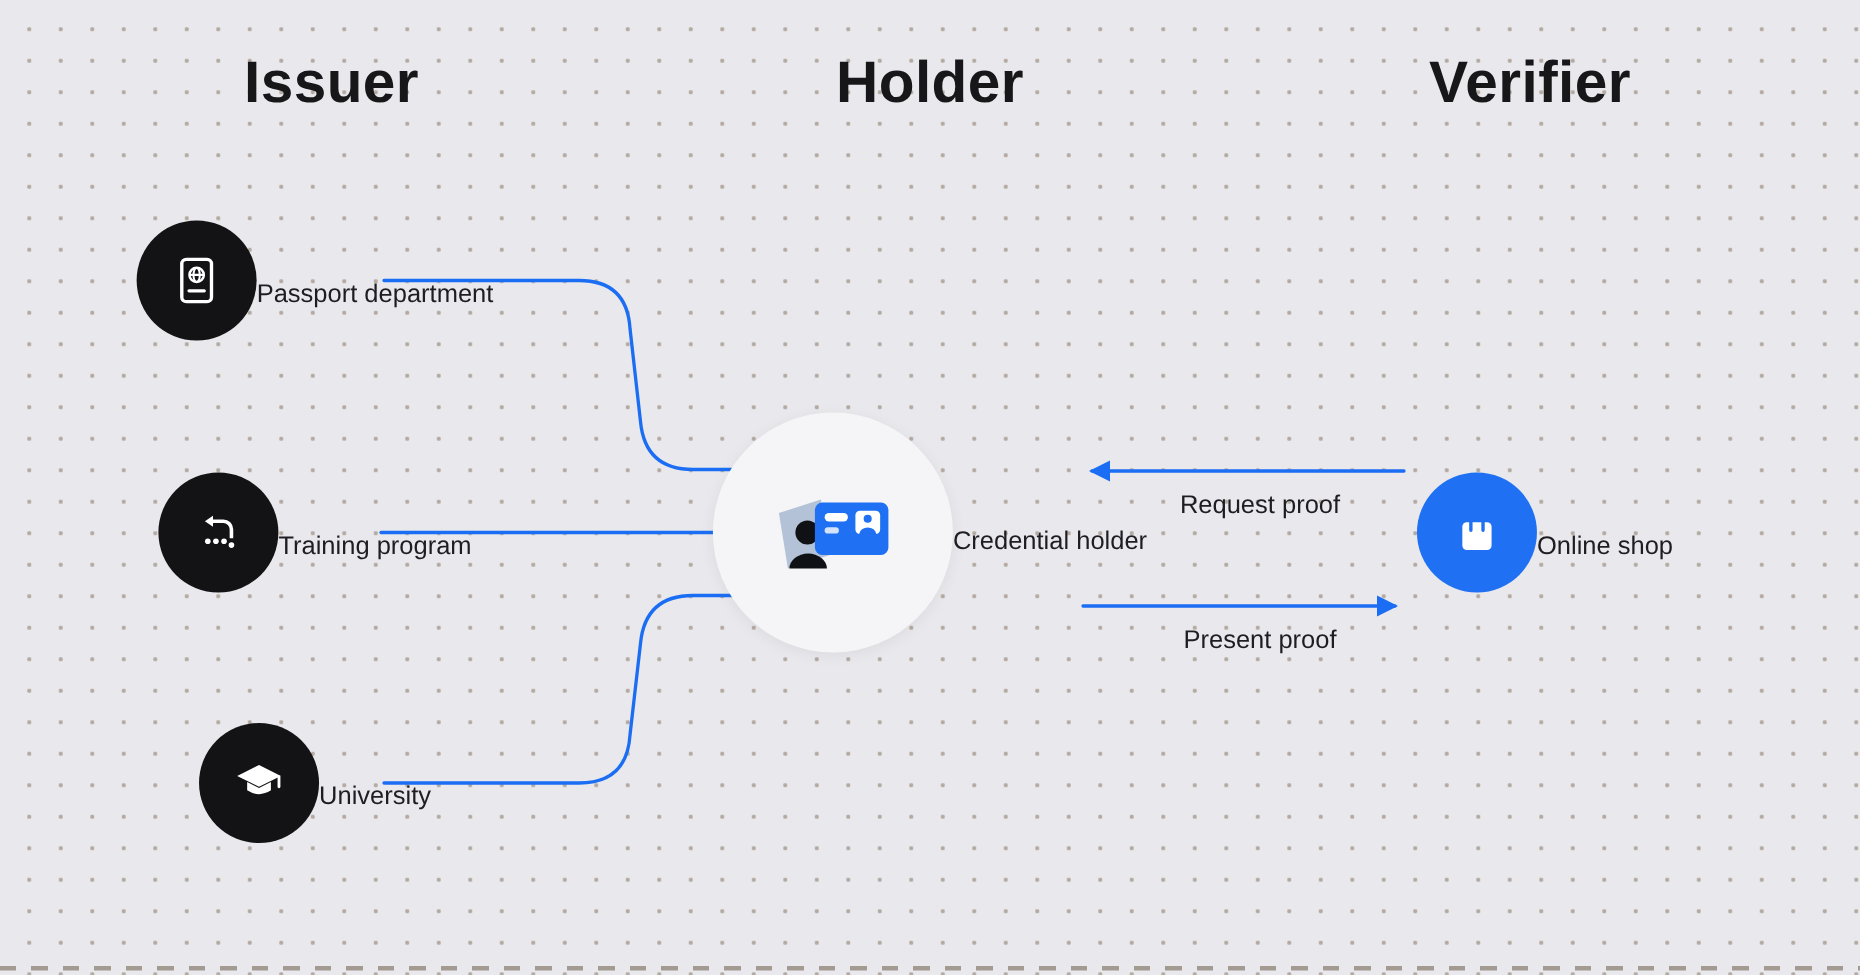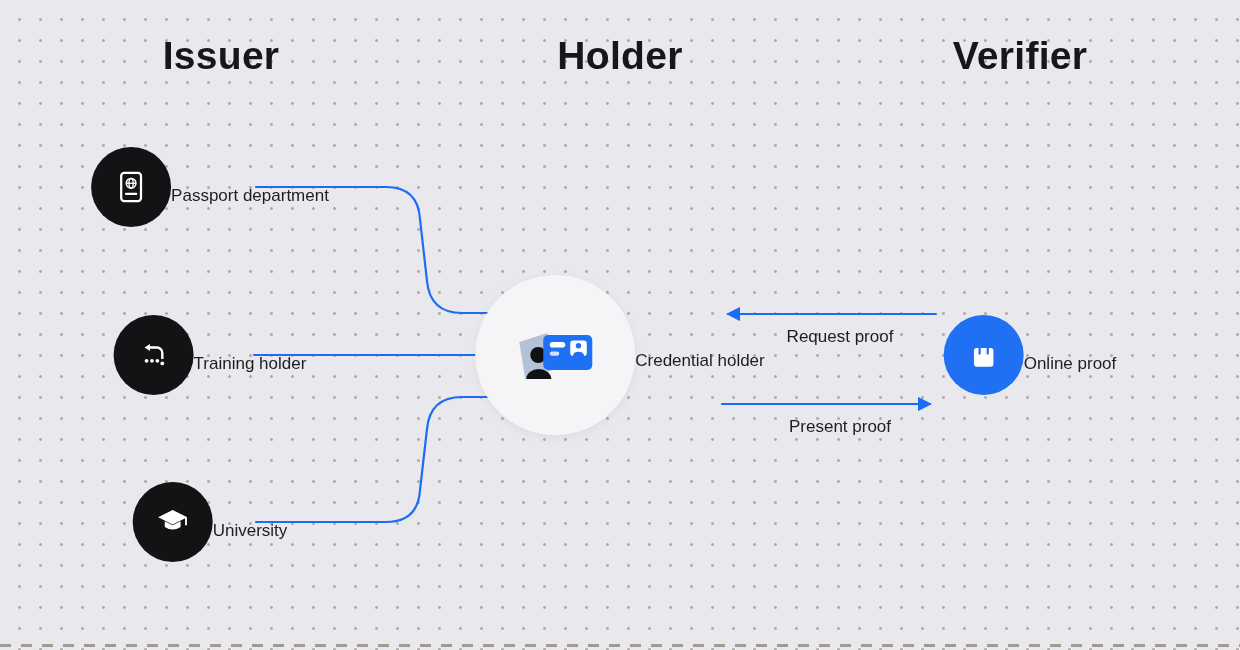--- a/index.html
+++ b/index.html
@@ -110,21 +110,21 @@
     <div class="circle small black">
       <svg width="36" height="36" viewBox="0 0 24 24">
         <path d="M9 7 H14.2 A3.6 3.6 0 0 1 17.8 10.6 V14.6" fill="none" stroke="#fff" stroke-width="1.6"></path>
         <polygon points="9.6,4.6 6,7 9.6,9.4" fill="#fff"></polygon>
         <circle cx="7.3" cy="15.9" r="1.25" fill="#fff"></circle>
         <circle cx="10.9" cy="15.9" r="1.25" fill="#fff"></circle>
         <circle cx="14.5" cy="15.9" r="1.25" fill="#fff"></circle>
         <circle cx="17.8" cy="17.6" r="1.25" fill="#fff"></circle>
       </svg>
     </div>
-    <div class="node-label">Training holder</div>
+    <div class="node-label">Training program</div>
   </div>
 
   <div class="node" style="left:210px;top:482px">
     <div class="circle small black">
       <svg width="38" height="38" viewBox="0 0 24 24">
         <polygon points="12,4.4 2.8,9 12,13.6 21.2,9" fill="#fff"></polygon>
         <path d="M7 11.6 L7 15.1 Q12 18.3 17 15.1 L17 11.6 L12 14.1 Z" fill="#fff"></path>
         <line x1="20.4" y1="9.4" x2="20.4" y2="13.6" stroke="#fff" stroke-width="1.2" stroke-linecap="round"></line>
       </svg>
     </div>
@@ -149,21 +149,21 @@
   </div>
 
 
   <div class="node" style="left:1030px;top:315px">
     <div class="circle small blue">
       <svg width="36" height="36" viewBox="0 0 24 24">
         <rect x="5.5" y="7.4" width="13" height="12.4" rx="2" fill="#fff"></rect>
         <path d="M9.3 11 V7 a2.7 2.7 0 0 1 5.4 0 V11" fill="none" stroke="#1f70f2" stroke-width="1.5" stroke-linecap="round"></path>
       </svg>
     </div>
-    <div class="node-label">Online proof</div>
+    <div class="node-label">Online shop</div>
   </div>
 
 
   <div class="flow-label" style="left:831px;top:327px">Request proof</div>
   <div class="flow-label" style="left:831px;top:417px">Present proof</div>
 
   <div class="bottom-dashes"></div>
 </div>
 
 </body></html>

